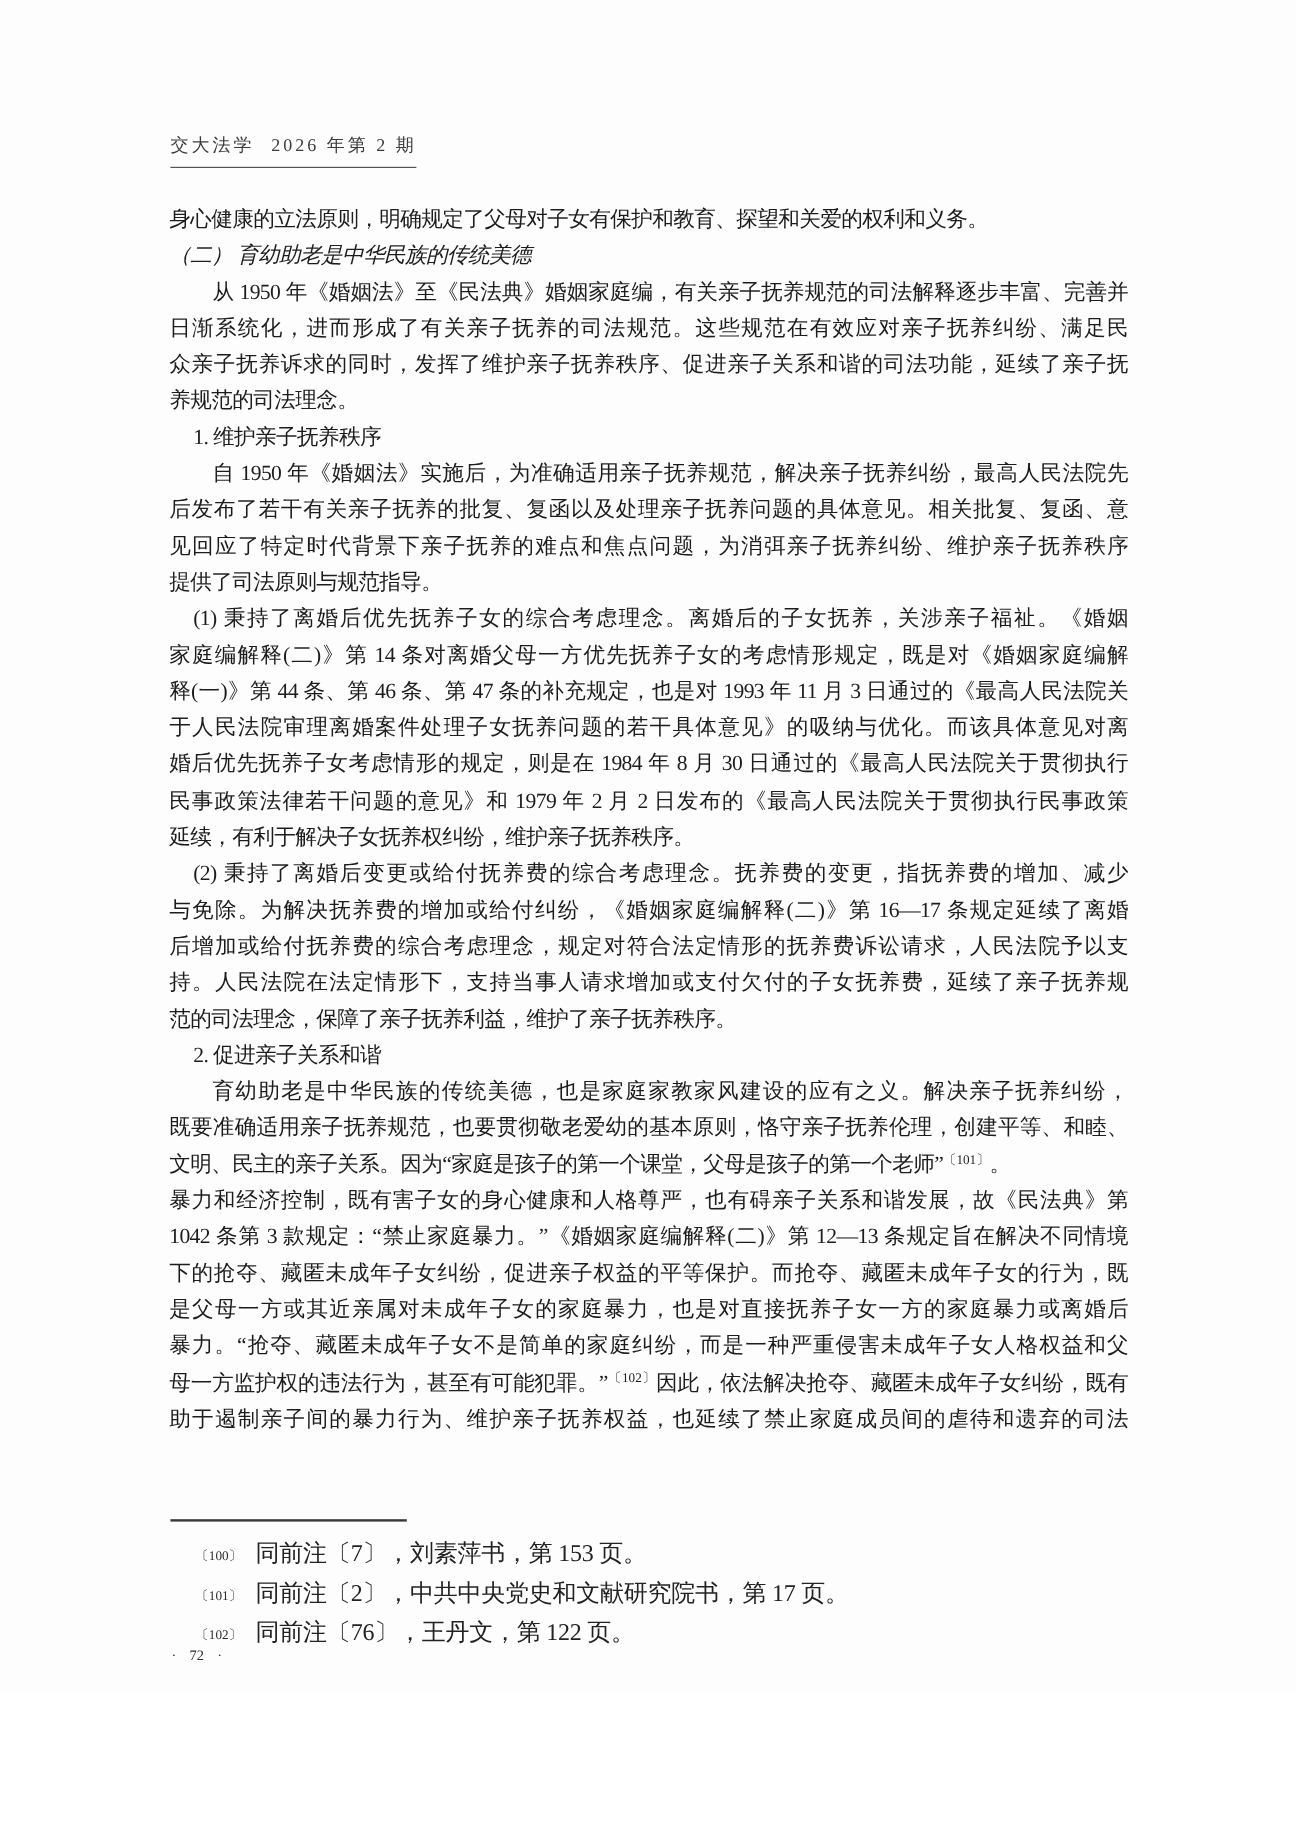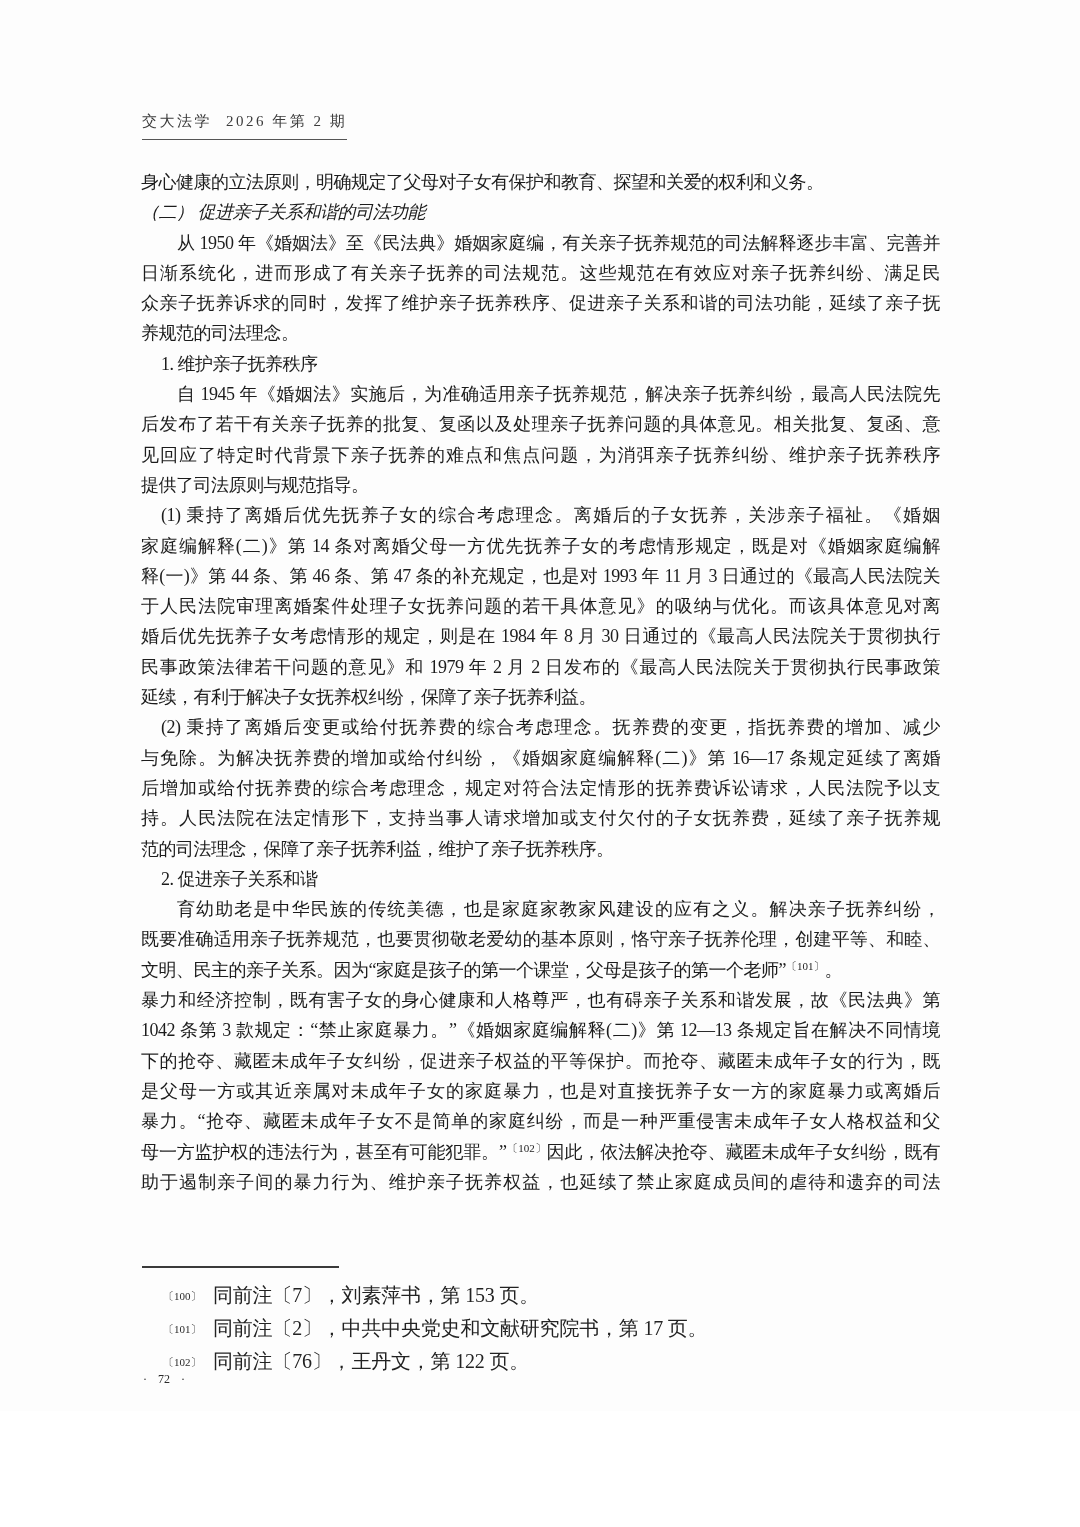--- a/index.html
+++ b/index.html
@@ -42,37 +42,37 @@
 <body>
 
 <div class="page">
 
   <div class="running-head">
     <span>交大法学</span><span class="issue">2026 年第 2 期</span>
   </div>
 
   <div class="article">
       <div class="ln end">身心健康的立法原则，明确规定了父母对子女有保护和教育、探望和关爱的权利和义务。</div>
-      <div class="ln hkai">（二） 促进亲子关系和谐的司法功能</div>
+      <div class="ln hkai">（二） 育幼助老是中华民族的传统美德</div>
       <div class="ln body ind2">从 1950 年《婚姻法》至《民法典》婚姻家庭编，有关亲子抚养规范的司法解释逐步丰富、完善并</div>
       <div class="ln body">日渐系统化，进而形成了有关亲子抚养的司法规范。这些规范在有效应对亲子抚养纠纷、满足民</div>
       <div class="ln body">众亲子抚养诉求的同时，发挥了维护亲子抚养秩序、促进亲子关系和谐的司法功能，延续了亲子抚</div>
       <div class="ln end">养规范的司法理念。</div>
       <div class="ln hnum ind1">1. 维护亲子抚养秩序</div>
-      <div class="ln body ind2">自 1945 年《婚姻法》实施后，为准确适用亲子抚养规范，解决亲子抚养纠纷，最高人民法院先</div>
+      <div class="ln body ind2">自 1950 年《婚姻法》实施后，为准确适用亲子抚养规范，解决亲子抚养纠纷，最高人民法院先</div>
       <div class="ln body">后发布了若干有关亲子抚养的批复、复函以及处理亲子抚养问题的具体意见。相关批复、复函、意</div>
       <div class="ln body">见回应了特定时代背景下亲子抚养的难点和焦点问题，为消弭亲子抚养纠纷、维护亲子抚养秩序</div>
       <div class="ln end">提供了司法原则与规范指导。</div>
       <div class="ln body ind1">(1) 秉持了离婚后优先抚养子女的综合考虑理念。离婚后的子女抚养，关涉亲子福祉。《婚姻</div>
       <div class="ln body">家庭编解释(二)》第 14 条对离婚父母一方优先抚养子女的考虑情形规定，既是对《婚姻家庭编解</div>
       <div class="ln body">释(一)》第 44 条、第 46 条、第 47 条的补充规定，也是对 1993 年 11 月 3 日通过的《最高人民法院关</div>
       <div class="ln body">于人民法院审理离婚案件处理子女抚养问题的若干具体意见》的吸纳与优化。而该具体意见对离</div>
       <div class="ln body">婚后优先抚养子女考虑情形的规定，则是在 1984 年 8 月 30 日通过的《最高人民法院关于贯彻执行</div>
       <div class="ln body">民事政策法律若干问题的意见》和 1979 年 2 月 2 日发布的《最高人民法院关于贯彻执行民事政策</div>
-      <div class="ln end">延续，有利于解决子女抚养权纠纷，保障了亲子抚养利益。</div>
+      <div class="ln end">延续，有利于解决子女抚养权纠纷，维护亲子抚养秩序。</div>
       <div class="ln body ind1">(2) 秉持了离婚后变更或给付抚养费的综合考虑理念。抚养费的变更，指抚养费的增加、减少</div>
       <div class="ln body">与免除。为解决抚养费的增加或给付纠纷，《婚姻家庭编解释(二)》第 16—17 条规定延续了离婚</div>
       <div class="ln body">后增加或给付抚养费的综合考虑理念，规定对符合法定情形的抚养费诉讼请求，人民法院予以支</div>
       <div class="ln body">持。人民法院在法定情形下，支持当事人请求增加或支付欠付的子女抚养费，延续了亲子抚养规</div>
       <div class="ln end">范的司法理念，保障了亲子抚养利益，维护了亲子抚养秩序。</div>
       <div class="ln hnum ind1">2. 促进亲子关系和谐</div>
       <div class="ln body ind2">育幼助老是中华民族的传统美德，也是家庭家教家风建设的应有之义。解决亲子抚养纠纷，</div>
       <div class="ln body">既要准确适用亲子抚养规范，也要贯彻敬老爱幼的基本原则，恪守亲子抚养伦理，创建平等、和睦、</div>
       <div class="ln end">文明、民主的亲子关系。因为“家庭是孩子的第一个课堂，父母是孩子的第一个老师”<sup class="fnref">〔101〕</sup>。</div>
       <div class="ln body">暴力和经济控制，既有害子女的身心健康和人格尊严，也有碍亲子关系和谐发展，故《民法典》第</div>

